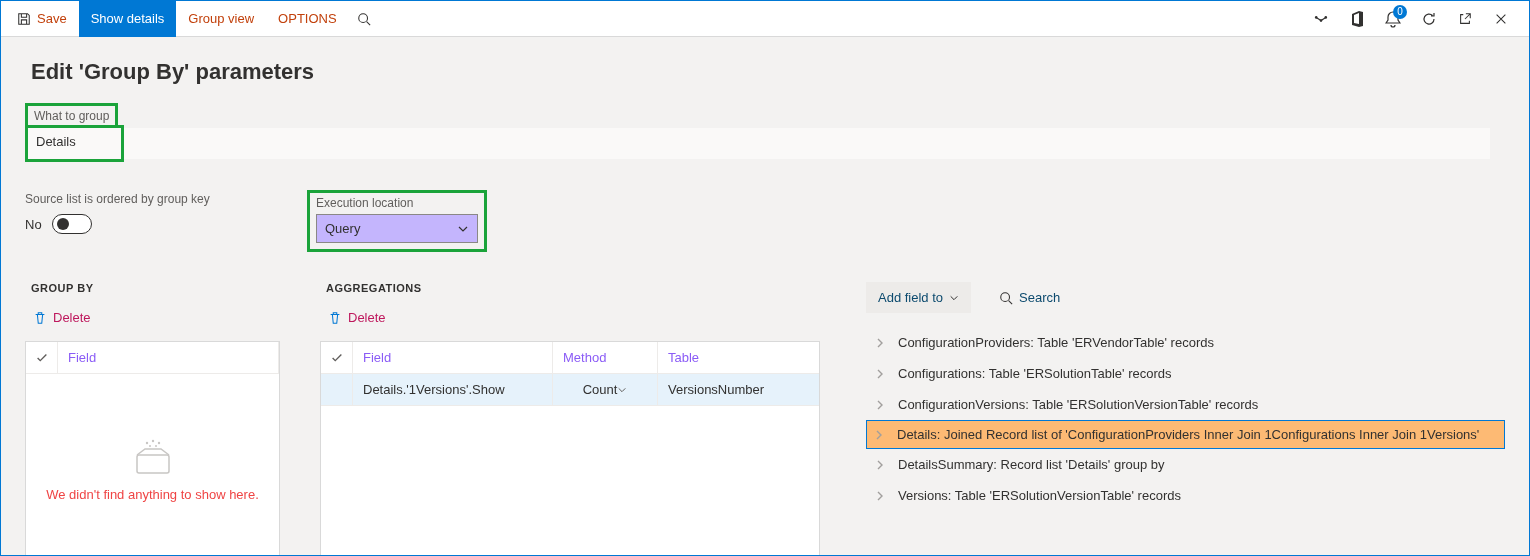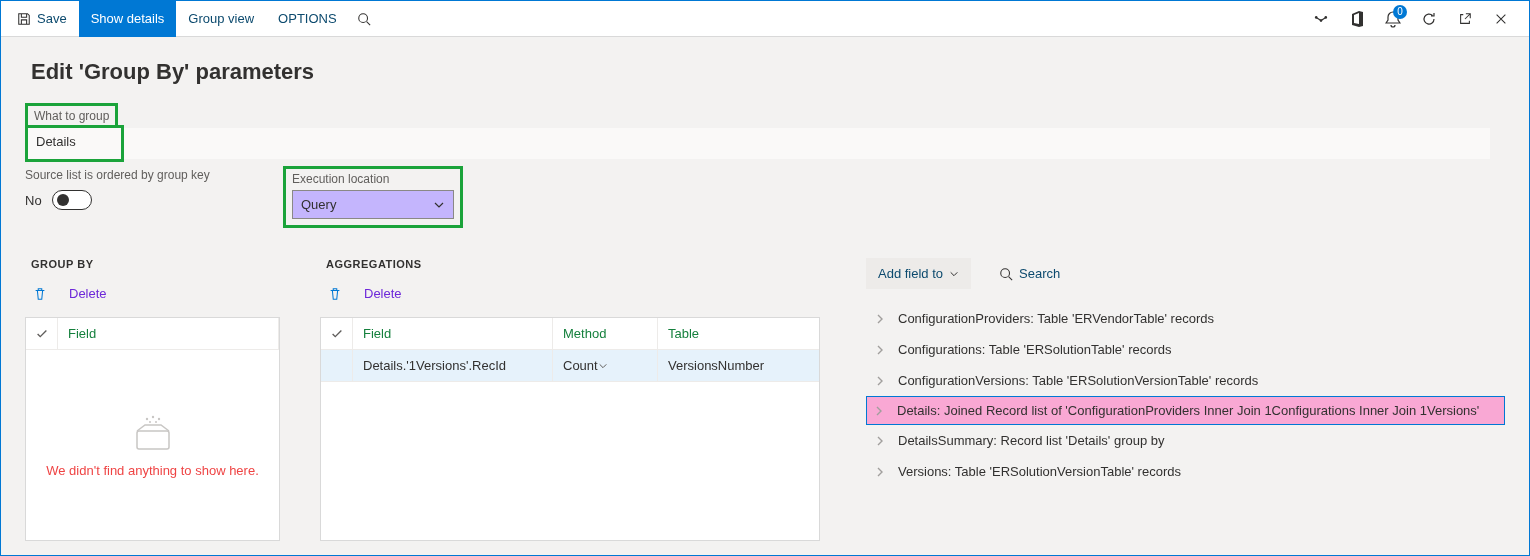--- a/index.html
+++ b/index.html
@@ -20,21 +20,21 @@
     height: 36px;
     border-bottom: 1px solid #d9d9d9;
     padding: 0 4px;
   }
   .toolbar .btn {
     display: inline-flex;
     align-items: center;
     gap: 6px;
     padding: 0 12px;
     height: 36px;
-    color: #0c4a6e;
+    color: #c2410c;
     cursor: pointer;
   }
   .toolbar .btn.active {
     background: #0078d4;
     color: #fff;
   }
   .toolbar .btn .icon { display: inline-flex; align-items:center; justify-content:center; }
   .toolbar-right {
     margin-left: auto;
     display: flex;
@@ -69,22 +69,22 @@
   }
   .field-label {
     font-size: 12px;
     color: #605e5c;
     padding: 2px 6px 2px 6px;
   }
   .wtg-box { position:relative; }
 
   .row2 {
     display: flex;
-    gap: 28px;
-    margin-top: 4px;
+    gap: 52px;
+    margin-top: 28px;
     align-items: flex-start;
   }
   .ordered-col { display: flex; flex-direction: column; gap:6px; width:230px; }
   .toggle {
     width: 40px; height: 20px; border:1px solid #323130; border-radius: 10px;
     position: relative; background:#fff; cursor:pointer;
   }
   .toggle .knob {
     width: 12px; height: 12px; background:#323130; border-radius:50%;
     position:absolute; top:3px; left:4px;
@@ -112,29 +112,29 @@
   }
   .col-left { width: 255px; }
   .col-mid  { width: 500px; }
   .col-right{ flex:1; }
 
   .section-header {
     font-size: 11px; font-weight: 700; letter-spacing: 0.5px; color:#323130;
     margin: 0 0 12px 6px;
   }
   .link-btn {
-    display:inline-flex; gap:22px; align-items:center; color:#6d28d9;
+    display:inline-flex; gap:6px; align-items:center; color:#be185d;
     padding: 4px 8px; cursor:pointer;
   }
   .grid {
     background:#fff; border:1px solid #d9d9d9; margin-top:12px;
   }
   .grid-header {
     display:flex; border-bottom:1px solid #edebe9; height:32px; align-items:center;
-    color:#15803d;
+    color:#8b5cf6;
   }
   .grid-header .chkcol { width:32px; display:flex; align-items:center; justify-content:center; border-right:1px solid #edebe9; height:100%;}
   .grid-header .hcol { padding:0 10px; border-right:1px solid #edebe9; height:100%; display:flex; align-items:center; }
   .grid-row {
     display:flex; height:32px; align-items:center; border-bottom:1px solid #edebe9;
   }
   .grid-row.sel { background:#e6f2fb; }
   .grid-row .chkcol { width:32px; border-right:1px solid #edebe9; height:100%; }
   .grid-row .cell { padding:0 10px; border-right:1px solid #edebe9; height:100%; display:flex; align-items:center; }
   .grid-empty {
@@ -147,21 +147,21 @@
   .pill-btn {
     background:#edebe9; padding:8px 12px; display:inline-flex; align-items:center; gap:6px;
     cursor:pointer; color:#0c4a6e;
   }
   .tree { margin-left:6px; }
   .tree-item {
     display:flex; align-items:center; gap:12px;
     padding:6px 8px; cursor:pointer;
     border:2px solid transparent;
   }
-  .tree-item.selected { border:1px solid #0078d4; background:#f9a8d4;align-items:center; }
+  .tree-item.selected { border:1px solid #0078d4; background:#fdba74;align-items:center; }
   .tree-arrow { color:#a19f9d; width:10px; text-align:center; }
 
   svg { display:block; }
 </style>
 </head>
 <body>
 
 <div class="toolbar">
   <div class="btn">
     <span class="icon">
@@ -324,22 +324,22 @@
             <svg width="14" height="14" viewBox="0 0 16 16">
                 <path fill="none" stroke="#605e5c" stroke-width="1.6" d="M3 8l3 3 7-7"></path>
               </svg>
           </div>
           <div class="hcol" style="width:200px;">Field</div>
           <div class="hcol" style="width:105px;text-align:center;">Method</div>
           <div class="hcol" style="flex:1; border-right:none;">Table</div>
         </div>
         <div class="grid-row sel">
           <div class="chkcol"></div>
-          <div class="cell" style="width:200px;">Details.'1Versions'.RecId</div>
-          <div class="cell" style="width:105px; justify-content:flex-start;">
+          <div class="cell" style="width:200px;">Details.'1Versions'.Show</div>
+          <div class="cell" style="width:105px; justify-content:center;">
             <span>Count</span>
             <span>
               <svg width="10" height="10" viewBox="0 0 12 12">
                   <path fill="none" stroke="#605e5c" stroke-width="1.2" d="M2 4l4 4 4-4"></path>
                 </svg>
             </span>
           </div>
           <div class="cell" style="flex:1; border-right:none;">VersionsNumber</div>
         </div>
       </div>

